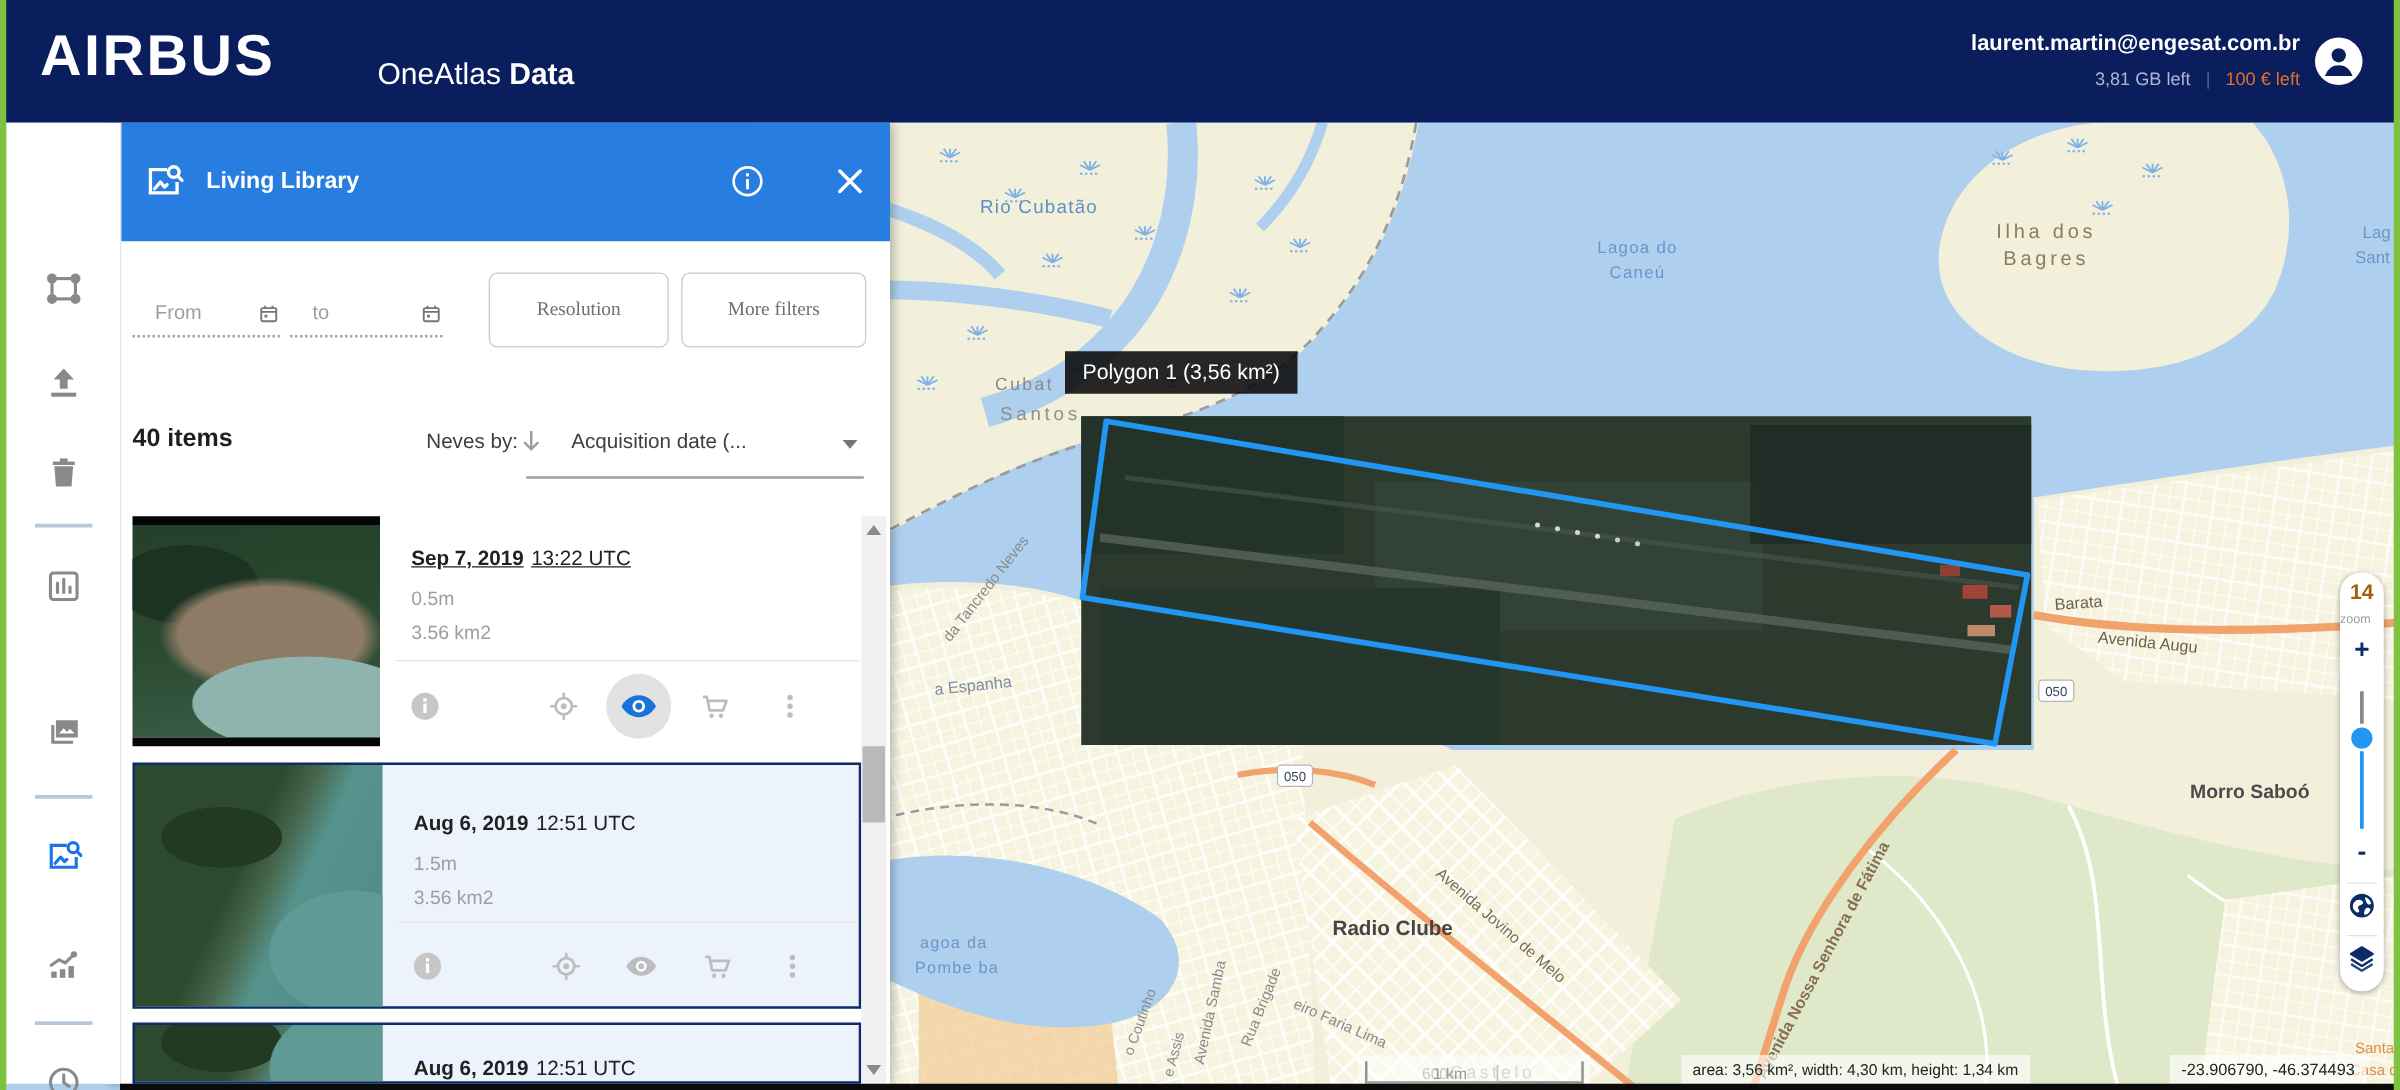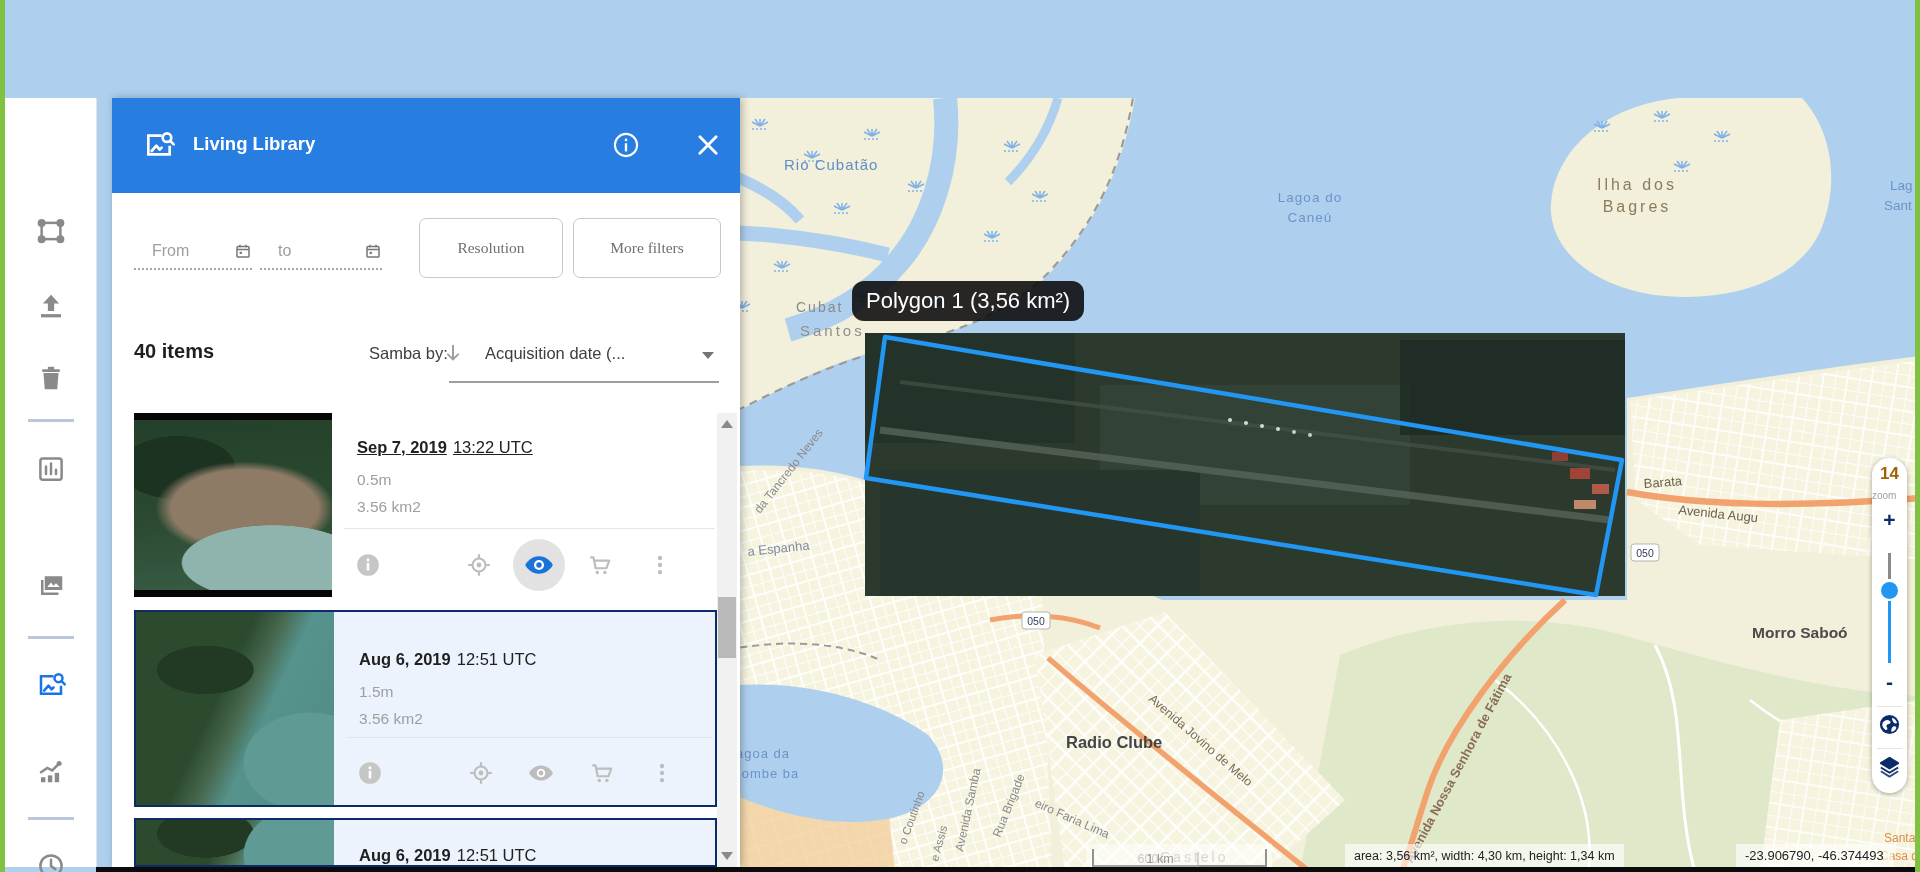--- a/index.html
+++ b/index.html
@@ -19,21 +19,21 @@
   .acct-sub{position:absolute;right:80px;top:56px;font-size:14.5px;text-align:right;}
   .acct-sub .gb{color:#aeb6cf;} .acct-sub .sep{color:#5a6488;margin:0 8px;} .acct-sub .eur{color:#e1702a;}
   .avatar{position:absolute;right:30px;top:30px;width:38px;height:38px;border-radius:50%;background:#fff;}
   
   #sidebar{position:absolute;left:5px;top:98px;width:91px;height:769px;background:#fff;z-index:45;
            border-right:1px solid #e4e4e4;}
   .side-ic{position:absolute;left:50%;transform:translateX(-50%);width:30px;height:30px;color:#8a8a8a;cursor:pointer;}
   .side-ic svg{width:30px;height:30px;display:block;}
   .side-div{position:absolute;left:50%;transform:translateX(-50%);width:46px;height:3px;background:#b9c7da;}
   
-  #panel{position:absolute;left:112px;top:98px;width:628px;height:769px;background:#fff;z-index:40;
+  #panel{position:absolute;left:84px;top:98px;width:628px;height:769px;background:#fff;z-index:40;
          box-shadow:2px 0 8px rgba(0,0,0,.28);}
   .panel-head{position:absolute;left:0;top:0;width:628px;height:95px;background:#287de1;}
   .ph-icon{position:absolute;left:31px;top:31px;width:32px;height:32px;color:#fff;}
   .ph-title{position:absolute;left:81px;top:35px;color:#fff;font-size:18.5px;font-weight:bold;}
   .ph-info{position:absolute;left:500px;top:33px;width:28px;height:28px;color:#fff;cursor:pointer;}
   .ph-close{position:absolute;left:582px;top:33px;width:28px;height:28px;color:#fff;cursor:pointer;}
   .ph-icon svg,.ph-info svg,.ph-close svg{width:100%;height:100%;display:block;}
   .date-field{position:absolute;top:136px;height:34px;border-bottom:2px dotted #a5a5a5;
               display:flex;align-items:center;justify-content:space-between;cursor:pointer;}
   .date-field .lbl{color:#9e9e9e;font-size:16px;margin-left:18px;}
@@ -72,21 +72,21 @@
   .eye-wrap svg{width:30px;height:30px;margin:11px;color:#1a73d9;display:block;}
   
   #sb{position:absolute;left:605px;top:315px;width:20px;height:454px;background:#f1f1f1;}
   .sb-btn{position:absolute;left:0;width:20px;height:22px;display:flex;align-items:center;justify-content:center;cursor:pointer;}
   .sb-tri-up{width:0;height:0;border-left:6px solid transparent;border-right:6px solid transparent;border-bottom:8px solid #8a8a8a;}
   .sb-tri-dn{width:0;height:0;border-left:6px solid transparent;border-right:6px solid transparent;border-top:8px solid #8a8a8a;}
   .sb-thumb{position:absolute;left:1px;width:18px;height:61px;top:184px;background:#b9b9b9;cursor:pointer;}
   
   #mapsvg{position:absolute;left:0;top:98px;z-index:1;cursor:grab;}
   .tooltip{position:absolute;left:852px;top:281px;z-index:20;background:rgba(8,8,8,.87);color:#fff;
-           font-size:22px;padding:7px 14px;border-radius:12px;white-space:nowrap;}
+           font-size:17px;padding:7px 14px;border-radius:0;white-space:nowrap;}
   .chip{position:absolute;z-index:20;background:rgba(255,255,255,.62);color:#222;font-size:12.5px;
         height:23px;display:flex;align-items:center;padding:0 9px;white-space:nowrap;}
   #scalebox{position:absolute;left:1086px;top:844px;width:186px;height:24px;z-index:20;
             background:rgba(255,255,255,.55);}
   
   #zoomctl{position:absolute;left:1872px;top:458px;width:35px;height:335px;background:#fff;border-radius:17px;
            box-shadow:0 1px 5px rgba(0,0,0,.35);z-index:30;}
   .z-level{position:absolute;top:6px;width:100%;text-align:center;font-size:17px;font-weight:bold;color:#a16207;}
   .z-word{position:absolute;top:32px;width:100%;text-align:left;font-size:10px;color:#9aa0a6;}
   .z-plus{position:absolute;top:50px;width:100%;text-align:center;font-size:21px;font-weight:bold;color:#0c2b69;cursor:pointer;}
@@ -271,20 +271,36 @@
     <div class="z-div2"></div>
     <div class="z-layers">
       <svg viewBox="0 0 24 24" fill="none" stroke="#0c2b69" stroke-width="2" stroke-linejoin="round">
         <path d="M12 3 3 8.5 12 14 21 8.5Z" fill="#0c2b69"></path>
         <path d="M3 13 12 18.5 21 13"></path>
           <path d="M3 17 12 22.5 21 17" opacity="0.85"></path>
         </svg>
     </div>
   </div>
 
+  <div id="topbar">
+    <div class="brand">AIRBUS</div>
+    <div class="product"><span>OneAtlas</span>&nbsp;<b>Data</b></div>
+    <div class="acct-email">laurent.martin@engesat.com.br</div>
+    <div class="acct-sub">
+      <span class="gb">3,81 GB left</span>
+      <span class="sep">|</span>
+      <span class="eur">100 € left</span>
+    </div>
+    <div class="avatar">
+      <svg viewBox="0 0 24 24" style="width:38px;height:38px;">
+          <circle cx="12" cy="9" r="3.6" fill="#0a1e5e"></circle>
+        <path d="M5 19.5 C6.5 15.5 9 14 12 14 C15 14 17.5 15.5 19 19.5" fill="#0a1e5e"></path>
+        </svg>
+    </div>
+  </div>
 
   <div id="sidebar">
     <div class="side-ic" style="top:118px;">
       <svg viewBox="0 0 24 24" fill="none" stroke="currentColor" stroke-width="2">
           <rect x="4.5" y="5.5" width="15" height="13"></rect>
           <circle cx="4.5" cy="5.5" r="2.2" fill="currentColor"></circle>
           <circle cx="19.5" cy="5.5" r="2.2" fill="currentColor"></circle>
           <circle cx="4.5" cy="18.5" r="2.2" fill="currentColor"></circle>
           <circle cx="19.5" cy="18.5" r="2.2" fill="currentColor"></circle>
         </svg>
@@ -380,21 +396,21 @@
       <svg viewBox="0 0 24 24" fill="none" stroke="currentColor" stroke-width="2">
           <rect x="4" y="6" width="16" height="14" rx="1.5"></rect>
           <path d="M8 3.5 V7 M16 3.5 V7 M4 10 H20"></path>
           <rect x="7.5" y="13" width="3" height="3" fill="currentColor" stroke="none"></rect>
         </svg>
     </div>
     <div class="fbtn" style="left:307px;width:142px;">Resolution</div>
     <div class="fbtn" style="left:461px;width:146px;">More filters</div>
 
     <div class="items-count">40 items</div>
-    <div class="sort-label">Samba by:</div>
+    <div class="sort-label">Neves by:</div>
     <div class="sort-arrow">
       <svg viewBox="0 0 24 24" fill="none" stroke="currentColor" stroke-width="2.2" stroke-linecap="round">
           <path d="M12 4 V19 M6.5 13.5 L12 19 L17.5 13.5"></path>
         </svg>
     </div>
     <div class="sort-value">Acquisition date (...</div>
     <div class="sort-caret"></div>
     <div class="sort-underline"></div>
 
     <div class="card" style="top:315px;height:184px;">

